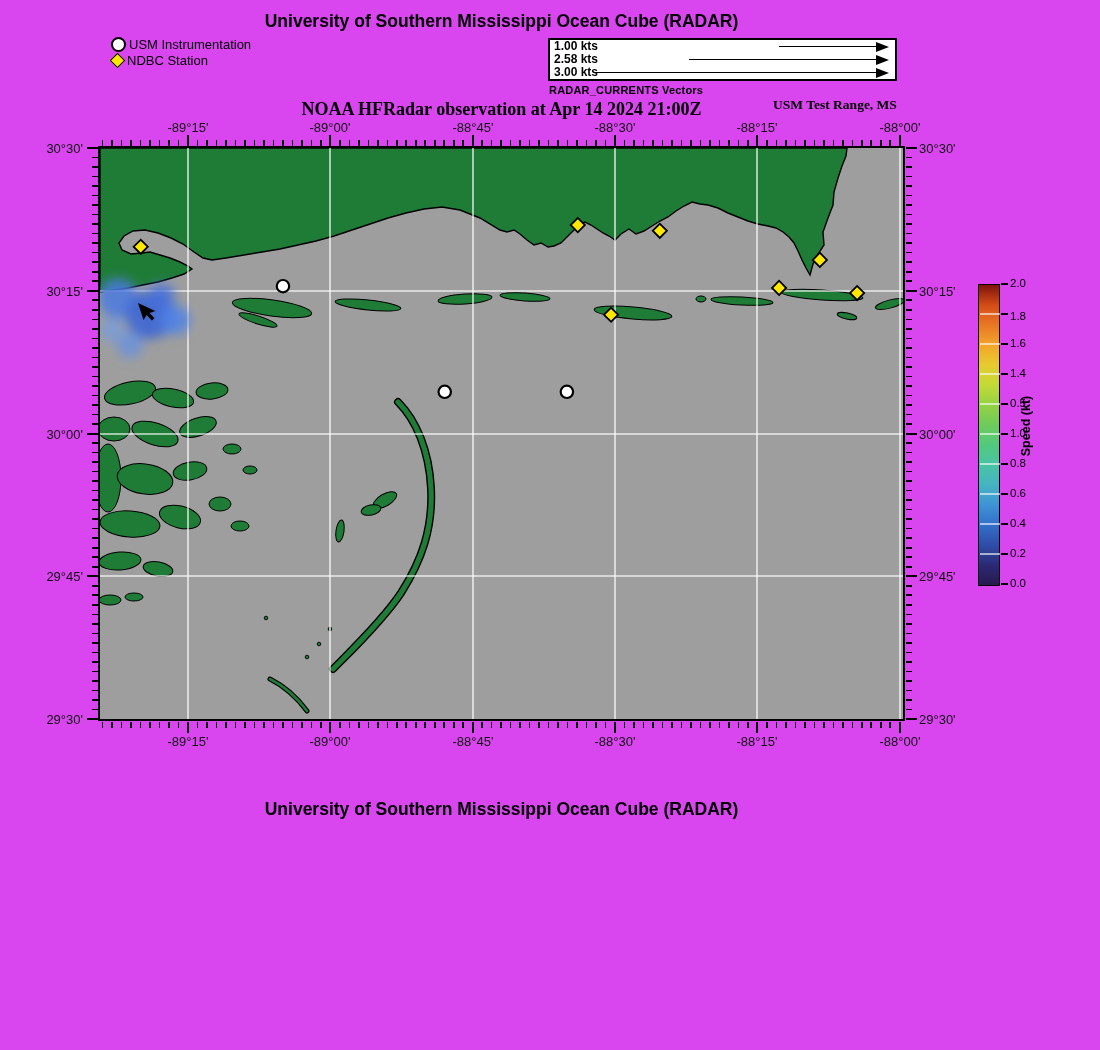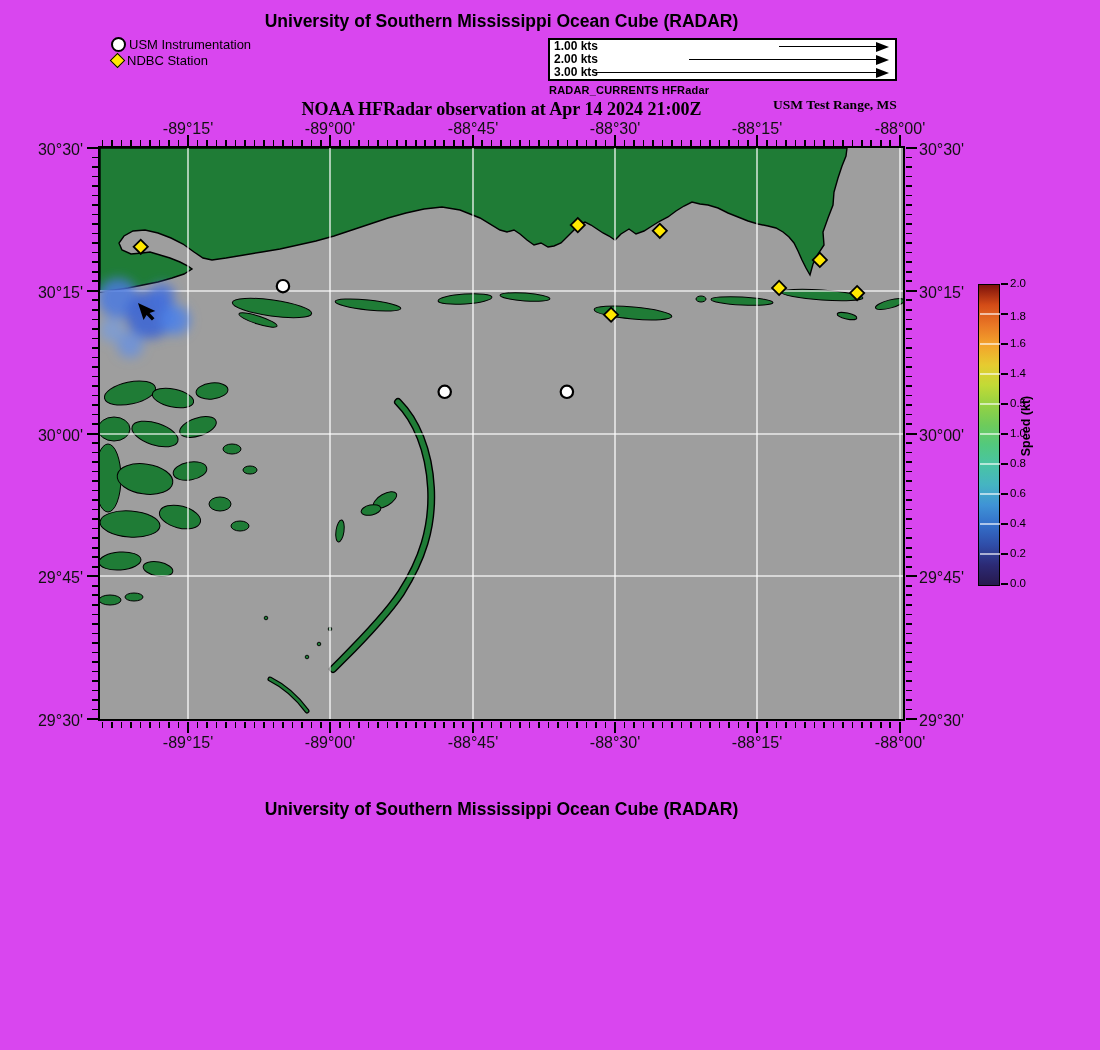--- a/index.html
+++ b/index.html
@@ -23,21 +23,21 @@
   .vbox{left:548px;top:38px;width:345px;height:39px;border:2px solid #000;background:#fff;}
   .vrow{position:absolute;left:0;width:100%;height:13px;}
   .vrow-label{position:absolute;left:4px;top:0;font-size:12px;font-weight:bold;line-height:13px;}
   .vline{position:absolute;height:1.6px;background:#000;top:5.8px;right:18px;}
   .vhead{position:absolute;right:6px;top:1.5px;width:0;height:0;
          border-left:13px solid #000;border-top:5px solid transparent;border-bottom:5px solid transparent;}
   .vcaption{left:549px;top:84px;font-size:11px;font-weight:bold;letter-spacing:.2px;}
   
   #map-wrap{left:100px;top:148px;width:803px;height:571px;border:2.5px solid #000;margin:-2.5px 0 0 -2.5px;background:#9e9e9e;}
   .tick{position:absolute;background:#000;}
-  .tlabel{position:absolute;font-size:16px;color:#111;white-space:nowrap;}
+  .tlabel{position:absolute;font-size:13px;color:#111;white-space:nowrap;}
   .tlabel.h{transform:translateX(-50%);}
   .tlabel.left{width:55px;text-align:right;}
   
   #cbar{left:978px;top:284px;width:20px;height:300px;border:1.6px solid #000;}
   .cb-tick{position:absolute;background:#000;height:1.6px;width:7px;left:1001px;}
   .cb-cross{position:absolute;background:rgba(255,255,255,.6);height:1.4px;width:20px;left:979.6px;}
   .cb-label{position:absolute;left:1010px;font-size:11.5px;}
   .cb-title{left:1026px;top:426px;width:120px;font-size:12.5px;font-weight:bold;
             transform:translate(-50%,-50%) rotate(-90deg);text-align:center;transform-origin:center;}
 </style>
@@ -59,31 +59,31 @@
     </div>
   </div>
 
   <div class="abs vbox">
     <div class="vrow" style="top:0px">
       <span class="vrow-label">1.00 kts</span>
       <span class="vline" id="vline0" style="width: 98px;"></span>
       <span class="vhead"></span>
     </div>
     <div class="vrow" style="top:13px">
-      <span class="vrow-label">2.00 kts</span>
+      <span class="vrow-label">2.58 kts</span>
       <span class="vline" id="vline1" style="width: 188px;"></span>
       <span class="vhead"></span>
     </div>
     <div class="vrow" style="top:26px">
       <span class="vrow-label">3.00 kts</span>
       <span class="vline" id="vline2" style="width: 282px;"></span>
       <span class="vhead"></span>
     </div>
   </div>
-  <div class="abs vcaption">RADAR_CURRENTS HFRadar</div>
+  <div class="abs vcaption">RADAR_CURRENTS Vectors</div>
 
   <div class="abs map-title">NOAA HFRadar observation at Apr 14 2024 21:00Z</div>
   <div class="abs region-label">USM Test Range, MS</div>
 
   <div class="abs" id="map-wrap">
       <svg width="803" height="571" viewBox="0 0 803 571" style="display:block">
     <defs>
           <filter id="blur" x="-60%" y="-60%" width="220%" height="220%">
             <feGaussianBlur stdDeviation="5.5"></feGaussianBlur>
           </filter>

